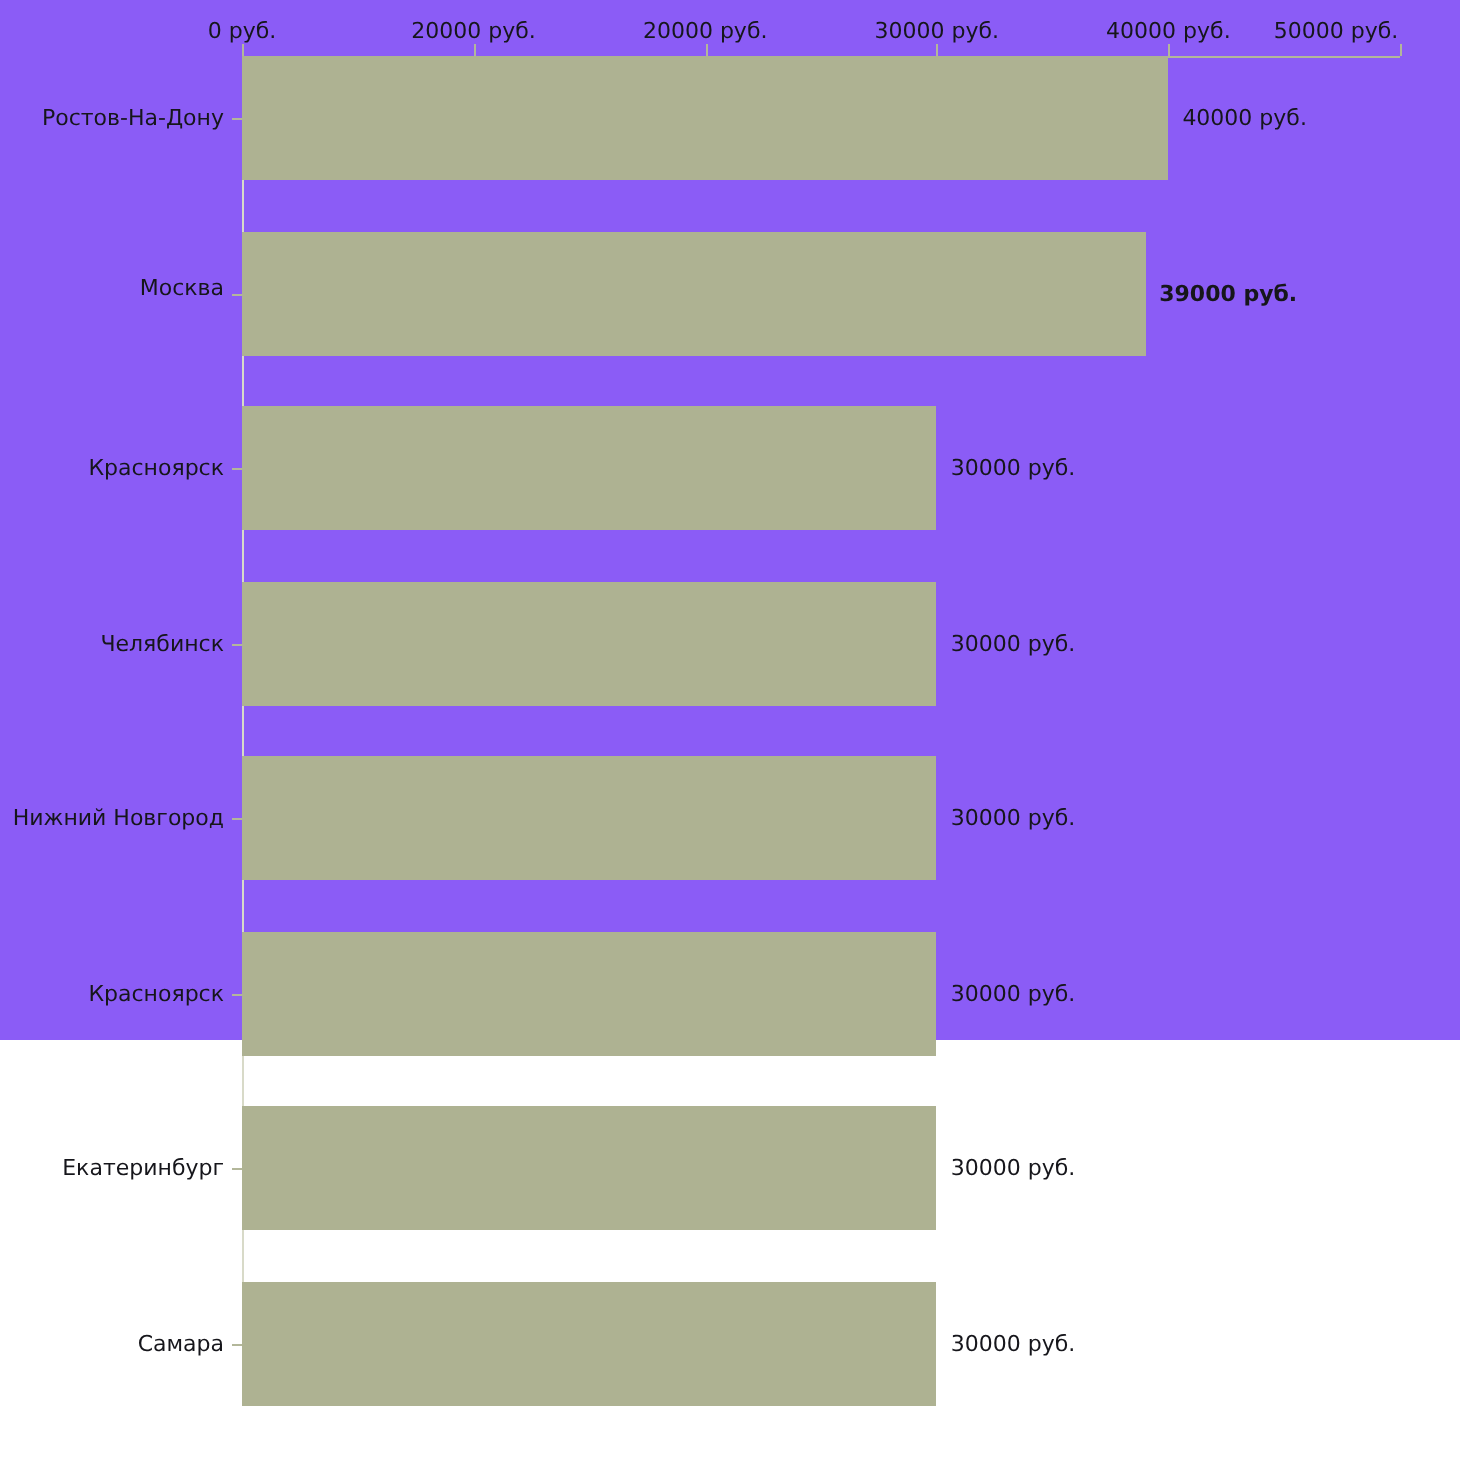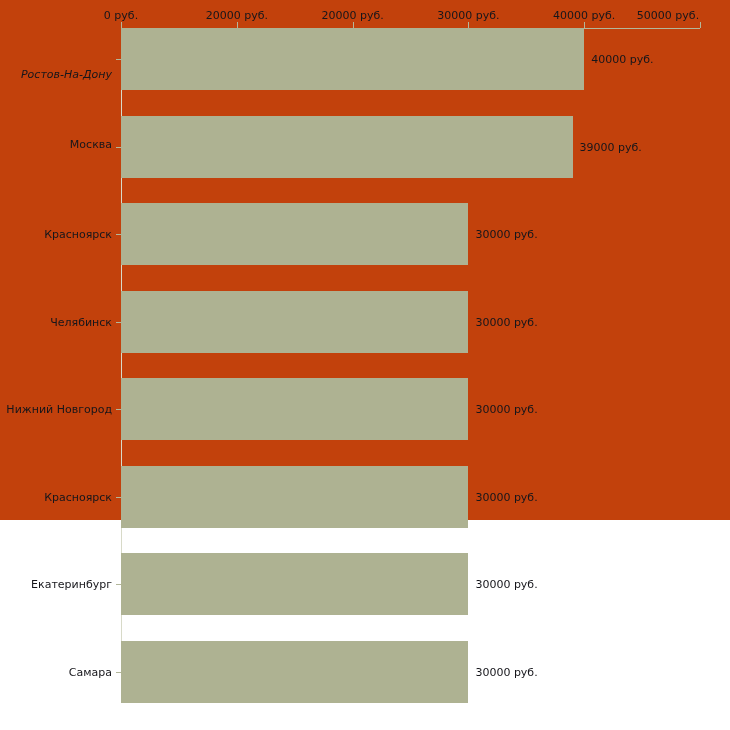--- a/index.html
+++ b/index.html
@@ -10,21 +10,21 @@
   body {
     width: 730px;
     height: 730px;
     font-family: "DejaVu Sans", sans-serif;
     overflow: hidden;
   }
   #chart-root {
     position: relative;
     width: 730px;
     height: 520px;
-    background: #c2410c;
+    background: #8b5cf6;
   }
   
   .axis-line {
     position: absolute;
     left: 121px;
     top: 28px;
     width: 579px;
     height: 1px;
     background: #b3b79a;
   }
@@ -102,41 +102,41 @@
       <div class="tick-label" style="left: 352.6px;">20000 руб.</div>
       <div class="tick" style="left: 468.4px;"></div>
       <div class="tick-label" style="left: 468.4px;">30000 руб.</div>
       <div class="tick" style="left: 584.2px;"></div>
       <div class="tick-label" style="left: 584.2px;">40000 руб.</div>
       <div class="tick" style="left: 700px;"></div>
       <div class="tick-label" style="left: 668px;">50000 руб.</div>
     </div>
   <div id="cats-layer">
       <div class="cat-tick" style="top: 59px;"></div>
-      <div class="cat-label" style="top: 74px; font-style: italic;">Ростов-На-Дону</div>
+      <div class="cat-label" style="top: 59px;">Ростов-На-Дону</div>
       <div class="cat-tick" style="top: 147px;"></div>
       <div class="cat-label" style="top: 144px;">Москва</div>
       <div class="cat-tick" style="top: 234px;"></div>
       <div class="cat-label" style="top: 234px; text-align: right;">Красноярск</div>
       <div class="cat-tick" style="top: 322px;"></div>
       <div class="cat-label" style="top: 321.5px;">Челябинск</div>
       <div class="cat-tick" style="top: 409px;"></div>
       <div class="cat-label" style="top: 409px; margin-left: 24px;">Нижний Новгород</div>
       <div class="cat-tick" style="top: 497px;"></div>
       <div class="cat-label" style="top: 496.5px;">Красноярск</div>
       <div class="cat-tick" style="top: 584px;"></div>
       <div class="cat-label" style="top: 584px;">Екатеринбург</div>
       <div class="cat-tick" style="top: 672px;"></div>
       <div class="cat-label" style="top: 671.5px;">Самара</div>
     </div>
   <div id="bars-layer">
       <div class="bar" style="top: 28px; width: 463.2px; background: rgb(174, 178, 146);"></div>
       <div class="bar-value" style="left: 591.2px; top: 59px;">40000 руб.</div>
       <div class="bar" style="top: 115.5px; width: 451.62px; background: rgb(174, 178, 146);"></div>
-      <div class="bar-value" style="left: 579.62px; top: 146.5px;">39000 руб.</div>
+      <div class="bar-value" style="left: 579.62px; top: 146.5px; font-weight: bold;">39000 руб.</div>
       <div class="bar" style="top: 203px; width: 347.4px; background: rgb(174, 178, 146);"></div>
       <div class="bar-value" style="left: 475.4px; top: 234px;">30000 руб.</div>
       <div class="bar" style="top: 290.5px; width: 347.4px; background: rgb(174, 178, 146);"></div>
       <div class="bar-value" style="left: 475.4px; top: 321.5px;">30000 руб.</div>
       <div class="bar" style="top: 378px; width: 347.4px; background: rgb(174, 178, 146);"></div>
       <div class="bar-value" style="left: 475.4px; top: 409px;">30000 руб.</div>
       <div class="bar" style="top: 465.5px; width: 347.4px; background: rgb(174, 178, 146);"></div>
       <div class="bar-value" style="left: 475.4px; top: 496.5px;">30000 руб.</div>
       <div class="bar" style="top: 553px; width: 347.4px; background: rgb(174, 178, 146);"></div>
       <div class="bar-value" style="left: 475.4px; top: 584px;">30000 руб.</div>

